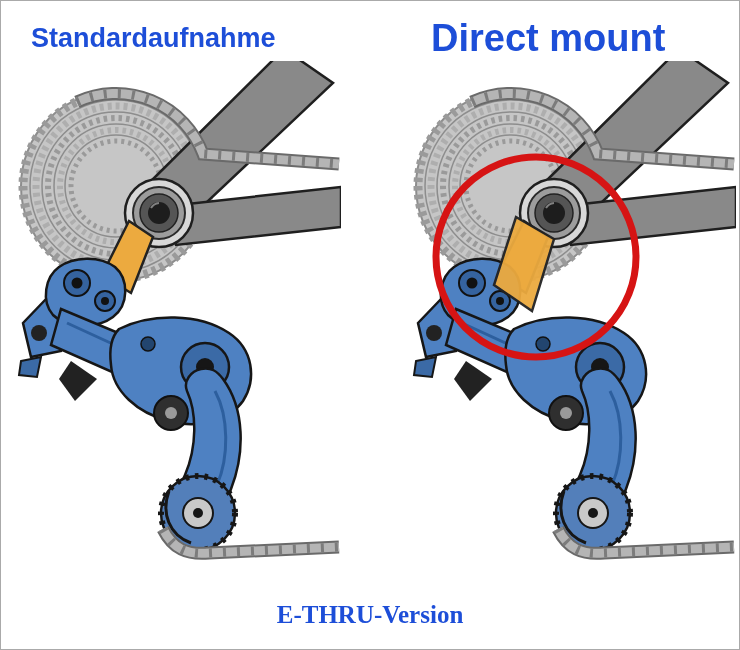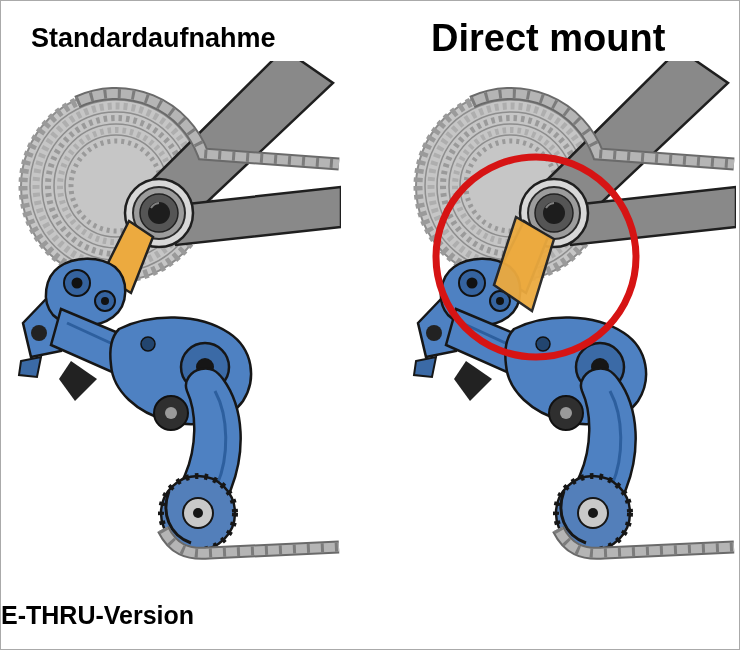--- a/index.html
+++ b/index.html
@@ -4,28 +4,28 @@
 <style>
   html,body{margin:0;padding:0;background:#ffffff;}
   .stage{
     position:relative;
     width:740px;height:650px;
     background:#ffffff;
     border:1px solid #aaaaaa;
     box-sizing:border-box;
     overflow:hidden;
     font-family:"Liberation Sans", sans-serif;
-    color:#000000;
+    color:#1d4ed8;
   }
   .title{position:absolute;font-weight:bold;white-space:nowrap;}
   .title-left{left:30px;top:22px;font-size:27px;}
   .title-right{left:430px;top:16px;font-size:38px;}
   .caption{
     position:absolute;left:0;top:600px;width:100%;
-    text-align:left;font-size:25px;font-weight:bold;
+    text-align:center;font-size:25px;font-weight:bold;font-family:Liberation Serif, serif;
   }
   .panel{position:absolute;top:60px;}
   .panel-left{left:0px;}
   .panel-right{left:395px;}
   .defs-holder{position:absolute;width:0;height:0;overflow:hidden;}
 </style>
 </head>
 <body>
 
 <div class="stage">

